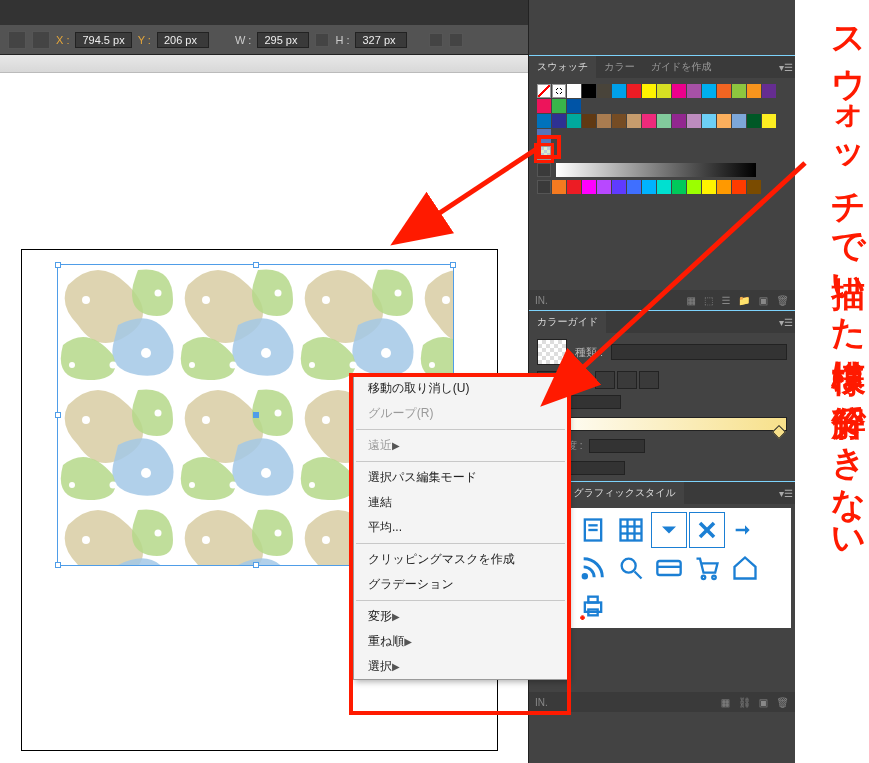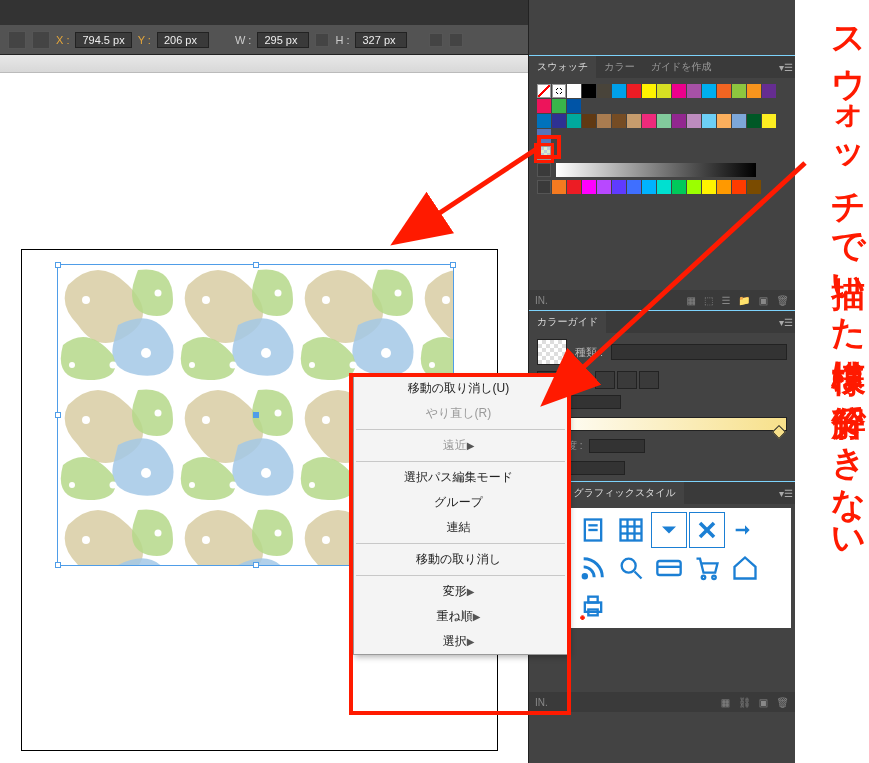--- a/index.html
+++ b/index.html
@@ -46,21 +46,21 @@
   .grad-btns { display: flex; gap: 2px; margin-top: 6px; }
   .grad-btns .b { width: 20px; height: 18px; background: #3a3a3a; border: 1px solid #222; }
   .ramp { margin-top: 8px; height: 14px; background: linear-gradient(90deg,#fff,#f7e08a); border: 1px solid #222; position: relative; }
   .ramp::after { content:""; position:absolute; right:2px; bottom:-7px; width:8px; height:8px; background:#f7e08a; border:1px solid #222; transform:rotate(45deg); }
   .opacity-row { display: flex; align-items: center; gap: 6px; margin-top: 8px; font-size: 10px; color: #999; }
   .opacity-row .f { width: 56px; height: 14px; background: #333; border: 1px solid #222; }
   .symbol-grid { display: flex; flex-wrap: wrap; gap: 2px; background: #fff; padding: 4px; }
   .sym { width: 36px; height: 36px; display: flex; align-items: center; justify-content: center; color: #1b7fd4; }
   .sym svg { width: 28px; height: 28px; }
   .context-menu { position: absolute; left: 353px; top: 375px; width: 215px; background: #f4f4f4; border: 1px solid #9a9a9a; box-shadow: 2px 2px 6px rgba(0,0,0,.3); font-size: 12px; color: #222; z-index: 50; }
-  .context-menu .mi { padding: 4px 18px 4px 14px; display: flex; justify-content: center; align-items: center; white-space: nowrap; }
+  .context-menu .mi { padding: 4px 18px 4px 14px; display: flex; justify-content: flex-start; align-items: center; white-space: nowrap; }
   .context-menu .mi.disabled { color: #9a9a9a; }
   .context-menu .sep { height: 1px; background: #c8c8c8; margin: 3px 2px; }
   .context-menu .arrow { color: #555; font-size: 10px; }
   .redbox { position: absolute; border: 4px solid #ff1a00; pointer-events: none; z-index: 60; }
   .annot { position: absolute; right: 2px; top: 4px; width: 58px; font-size: 34px; color: #ff1a00; font-weight: 700; line-height: 1.08; text-align: center; writing-mode: vertical-rl; letter-spacing: 2px; }
   svg.arrow { position: absolute; z-index: 55; pointer-events: none; overflow: visible; }
 </style>
 </head>
 <body>
 
@@ -358,40 +358,43 @@
       </div>
     </div>
 
   </div>
 
   <div class="context-menu">
     <div class="mi">
         <span>移動の取り消し(U)</span>
       </div>
     <div class="mi disabled">
-        <span>やり直し(R)</span>
+        <span>グループ(R)</span>
       </div>
     <div class="sep"></div>
     <div class="mi disabled">
         <span>遠近</span>
         <span class="arrow">▶</span>
       </div>
     <div class="sep"></div>
     <div class="mi">
         <span>選択パス編集モード</span>
       </div>
     <div class="mi">
-        <span>グループ</span>
-      </div>
-    <div class="mi">
         <span>連結</span>
       </div>
+    <div class="mi">
+        <span>平均...</span>
+      </div>
     <div class="sep"></div>
     <div class="mi">
-        <span>移動の取り消し</span>
+        <span>クリッピングマスクを作成</span>
+      </div>
+    <div class="mi">
+        <span>グラデーション</span>
       </div>
     <div class="sep"></div>
     <div class="mi">
         <span>変形</span>
         <span class="arrow">▶</span>
       </div>
     <div class="mi">
         <span>重ね順</span>
         <span class="arrow">▶</span>
       </div>

